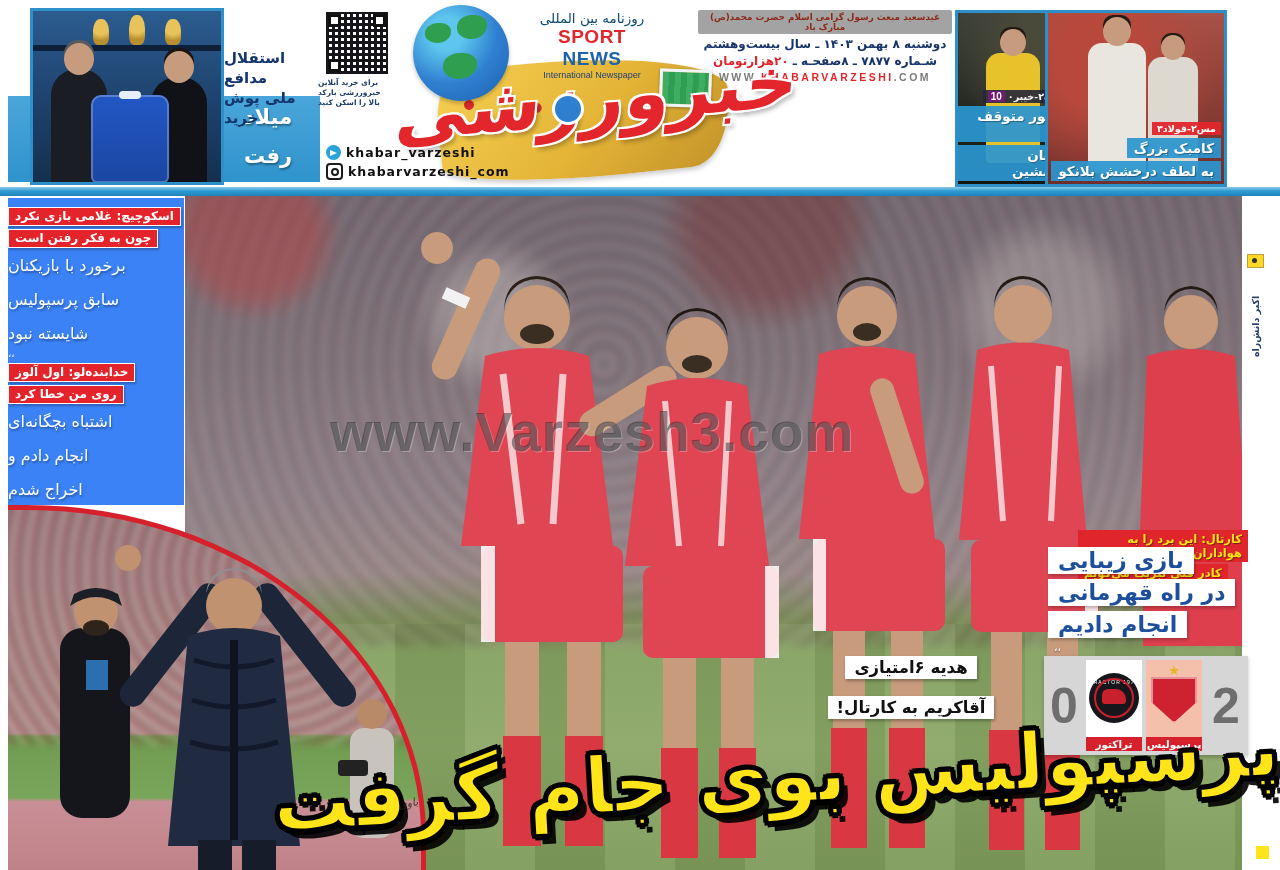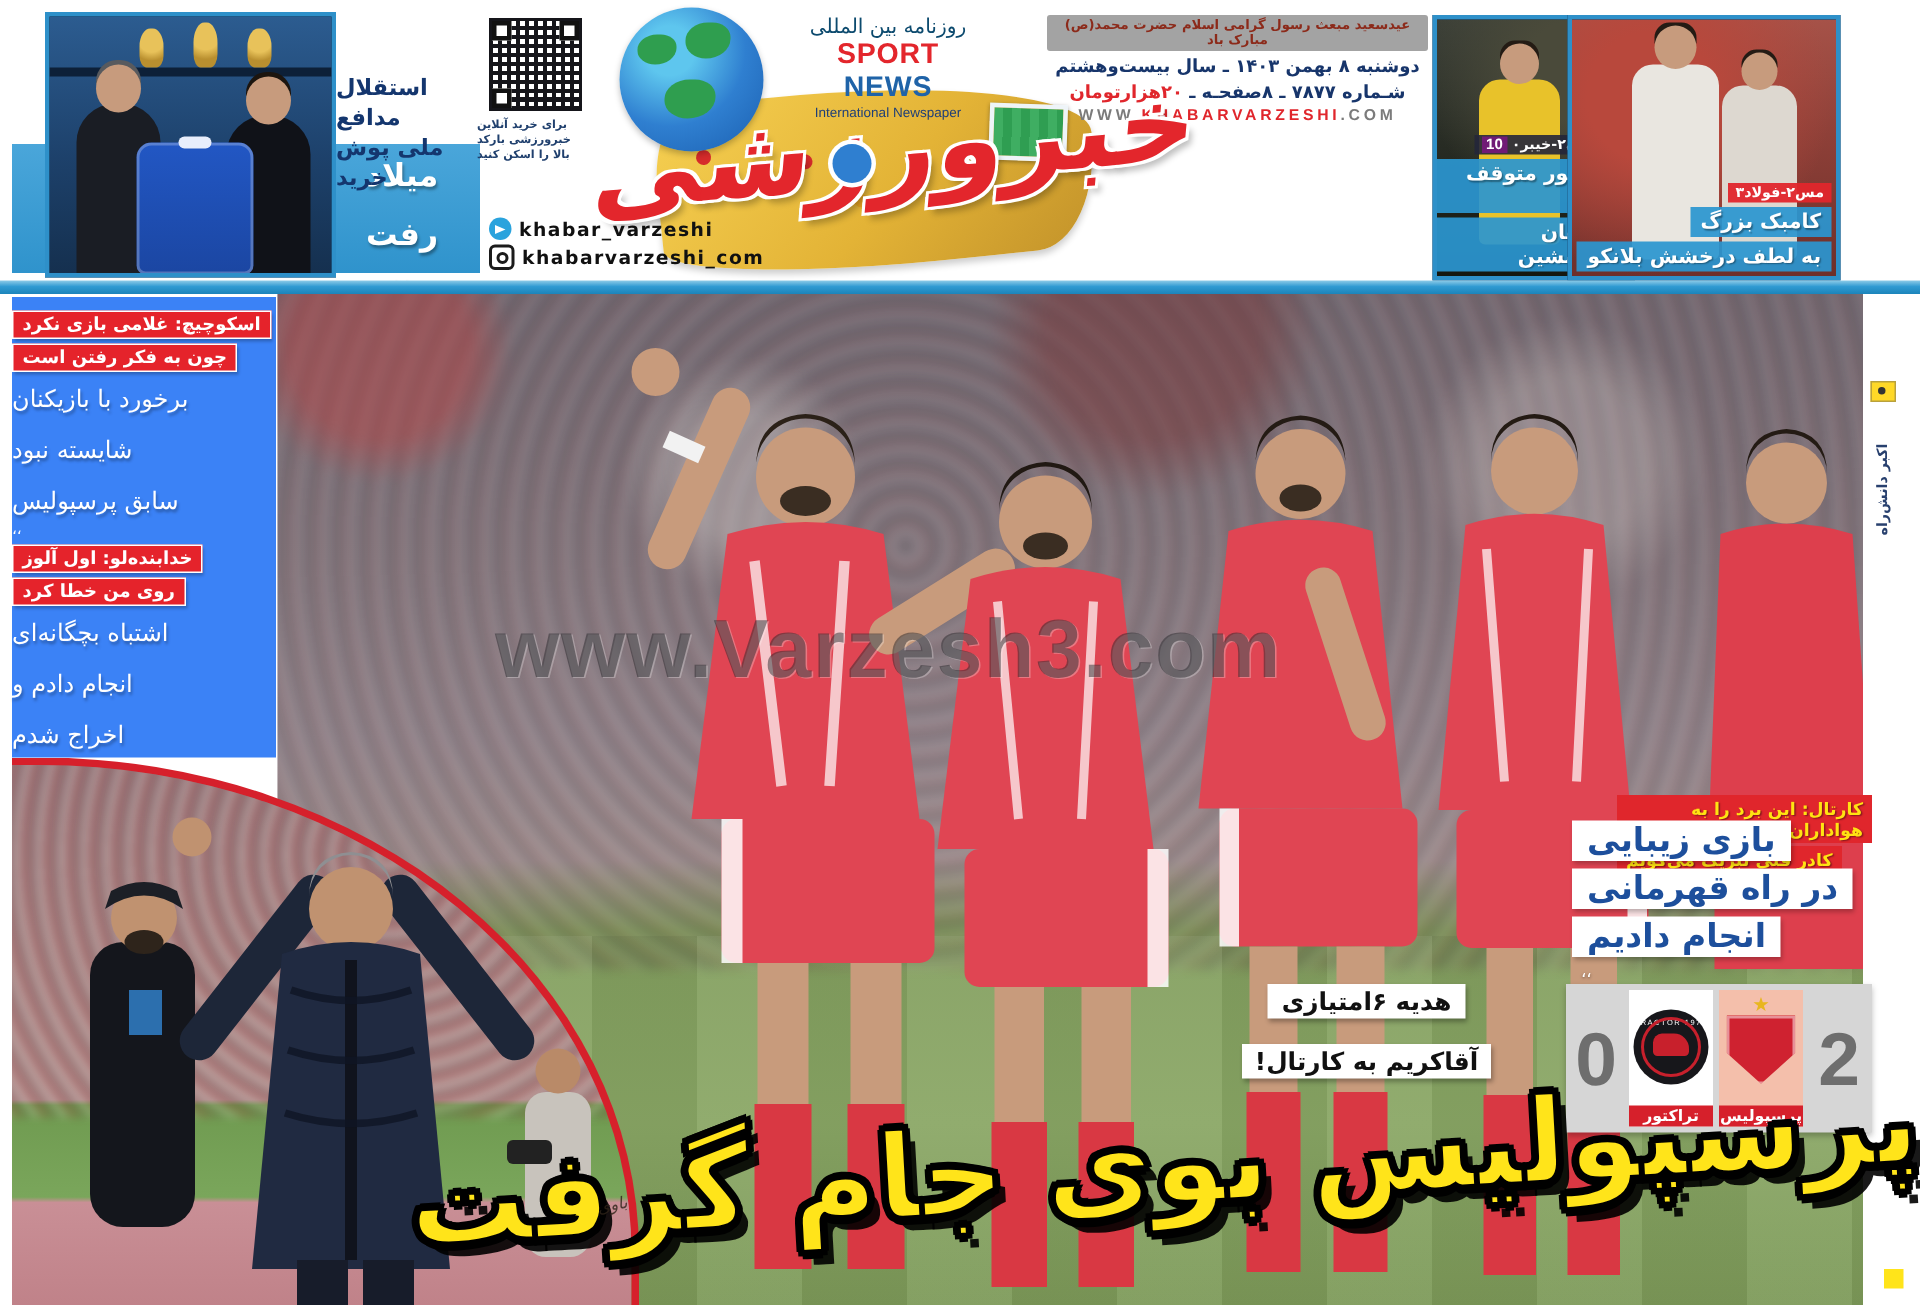--- a/index.html
+++ b/index.html
@@ -346,22 +346,22 @@
   </svg>
 </div>
 
 <div class="abs watermark">www.Varzesh3.com</div>
 
 <div class="abs left-col rtl">
   <div><span class="chip">اسکوچیچ: غلامی بازی نکرد</span></div>
   <div><span class="chip">چون به فکر رفتن است</span></div>
   <div class="red-h">
     <div>برخورد با بازیکنان</div>
+    <div>سابق پرسپولیس</div>
     <div>شایسته نبود</div>
-    <div>سابق پرسپولیس</div>
   </div>
   <span class="qmark">،،</span>
   <div style="margin-top:4px;"><span class="chip">خدابنده‌لو: اول آلوز</span></div>
   <div><span class="chip">روی من خطا کرد</span></div>
   <div class="red-h">
     <div>اشتباه بچگانه‌ای</div>
     <div>انجام دادم و</div>
     <div>اخراج شدم</div>
   </div>
 </div>

